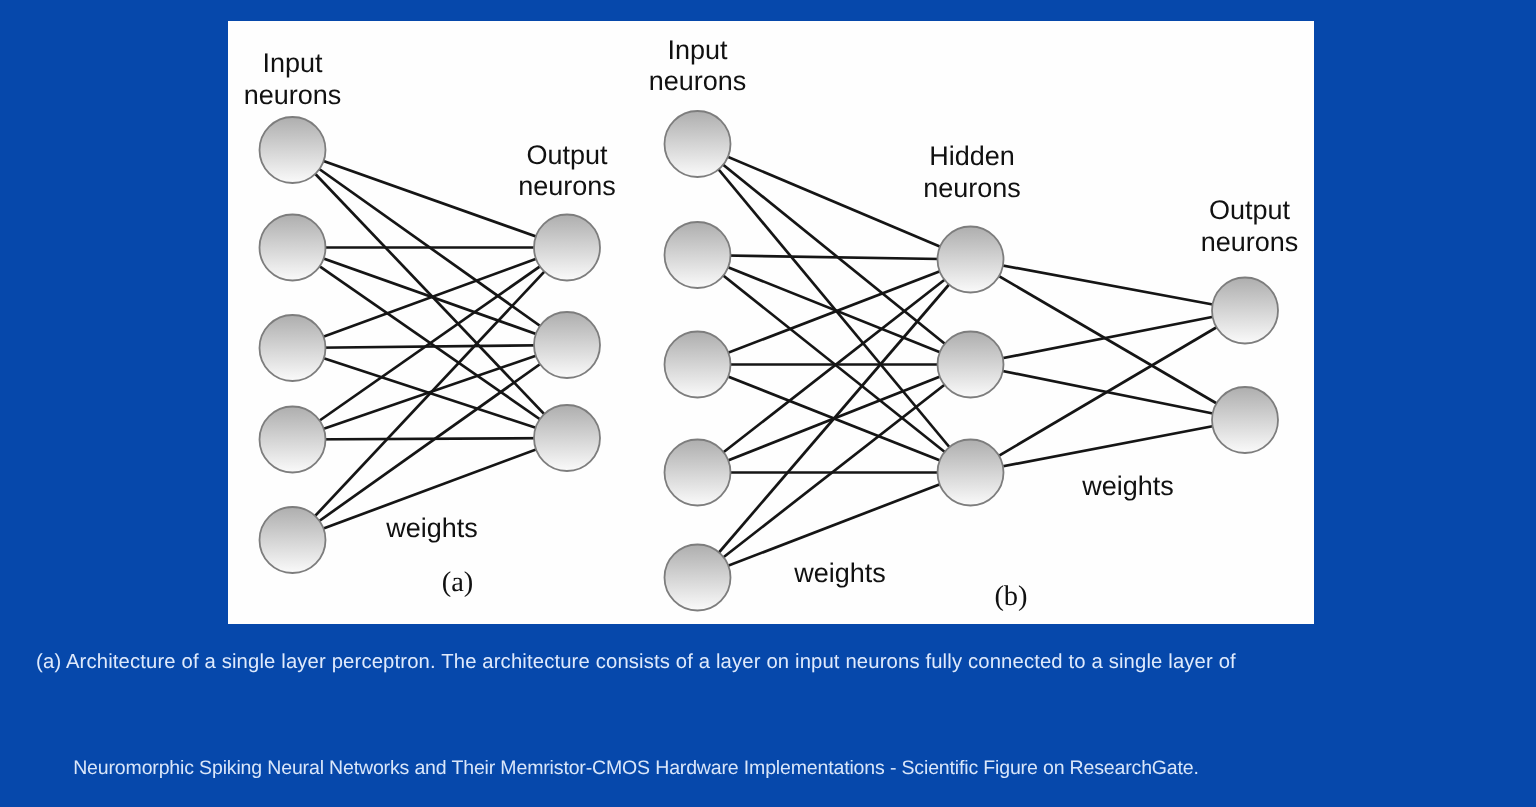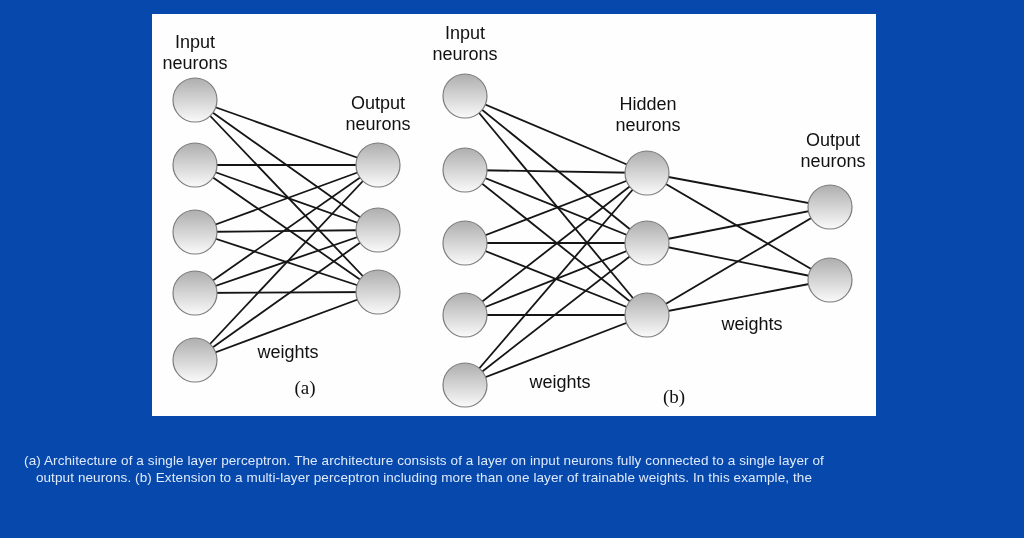--- a/index.html
+++ b/index.html
@@ -29,21 +29,21 @@
   }
   .figure-panel svg {
     display: block;
     width: 724px;
     height: 402px;
   }
   .caption {
     position: absolute;
     left: 0;
     right: 0;
-    top: 452px;
+    top: 432px;
     text-align: center;
     font-size: 13.5px;
     line-height: 17px;
     font-weight: 500;
     letter-spacing: 0.1px;
   }
   .attribution {
     position: absolute;
     left: 0;
     right: 0;
@@ -134,17 +134,17 @@
           <text text-anchor="middle" fill="#111111" font-family="&quot;Liberation Sans&quot;, sans-serif" font-size="18"><tspan x="681" y="132">Output</tspan><tspan x="681" y="153">neurons</tspan></text>
           <text text-anchor="middle" fill="#111111" font-family="&quot;Liberation Sans&quot;, sans-serif" font-size="18"><tspan x="408" y="374">weights</tspan></text>
           <text text-anchor="middle" fill="#111111" font-family="&quot;Liberation Sans&quot;, sans-serif" font-size="18"><tspan x="600" y="316">weights</tspan></text>
           <text text-anchor="middle" fill="#111111" font-family="&quot;Liberation Serif&quot;, serif" font-size="19"><tspan x="522" y="389">(b)</tspan></text>
         </g>
       </svg>
   </div>
 
   <div class="caption" style="color: rgb(223, 234, 252);">
     <div>(a) Architecture of a single layer perceptron. The architecture consists of a layer on input neurons fully connected to a single layer of</div>
-    <div>output neurons. (b) Extension to a multi-layer perceptron including more than one layer of trainable weights. In this example, the</div>
   </div>
 
+  <div class="attribution" style="color: rgb(217, 230, 249);">Neuromorphic Spiking Neural Networks and Their Memristor-CMOS Hardware Implementations - Scientific Figure on ResearchGate.</div>
 
 </div>
 
 </body></html>

